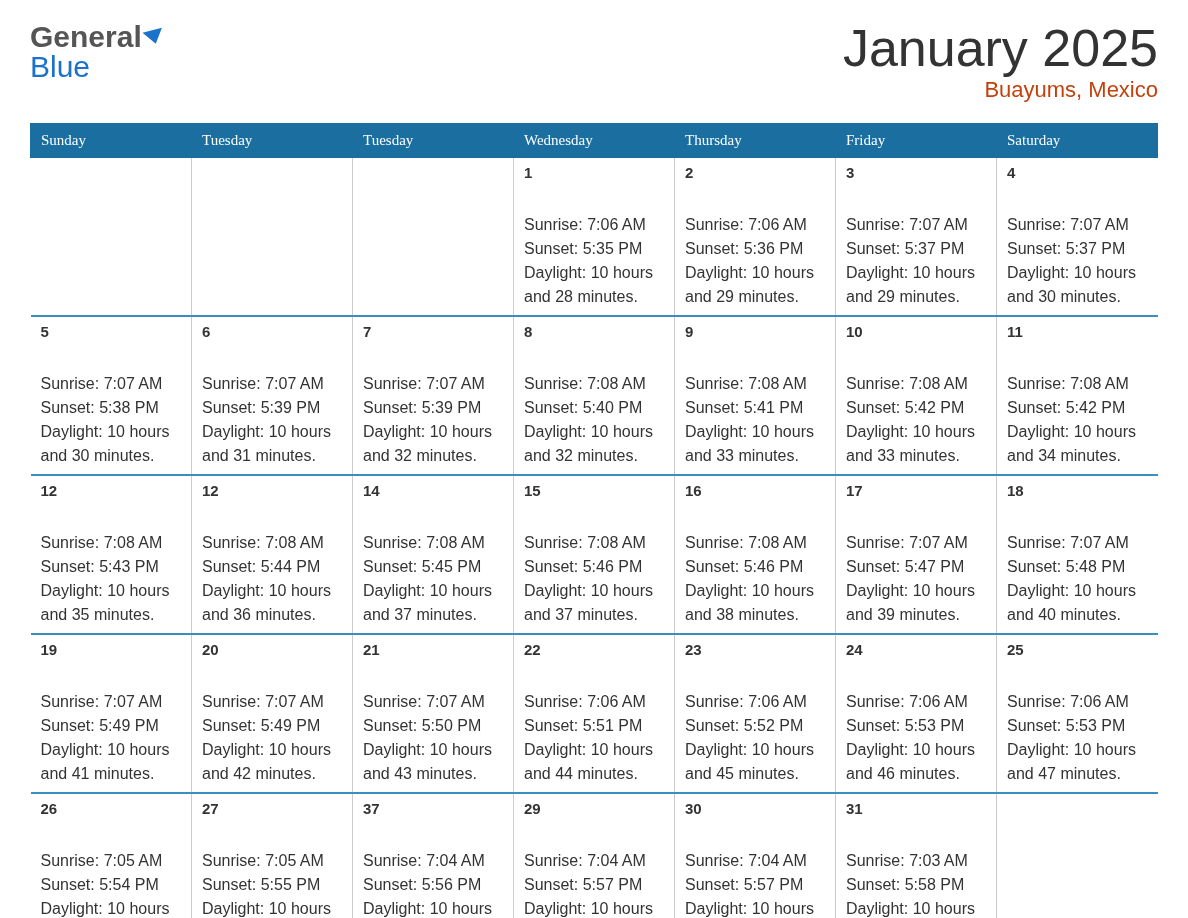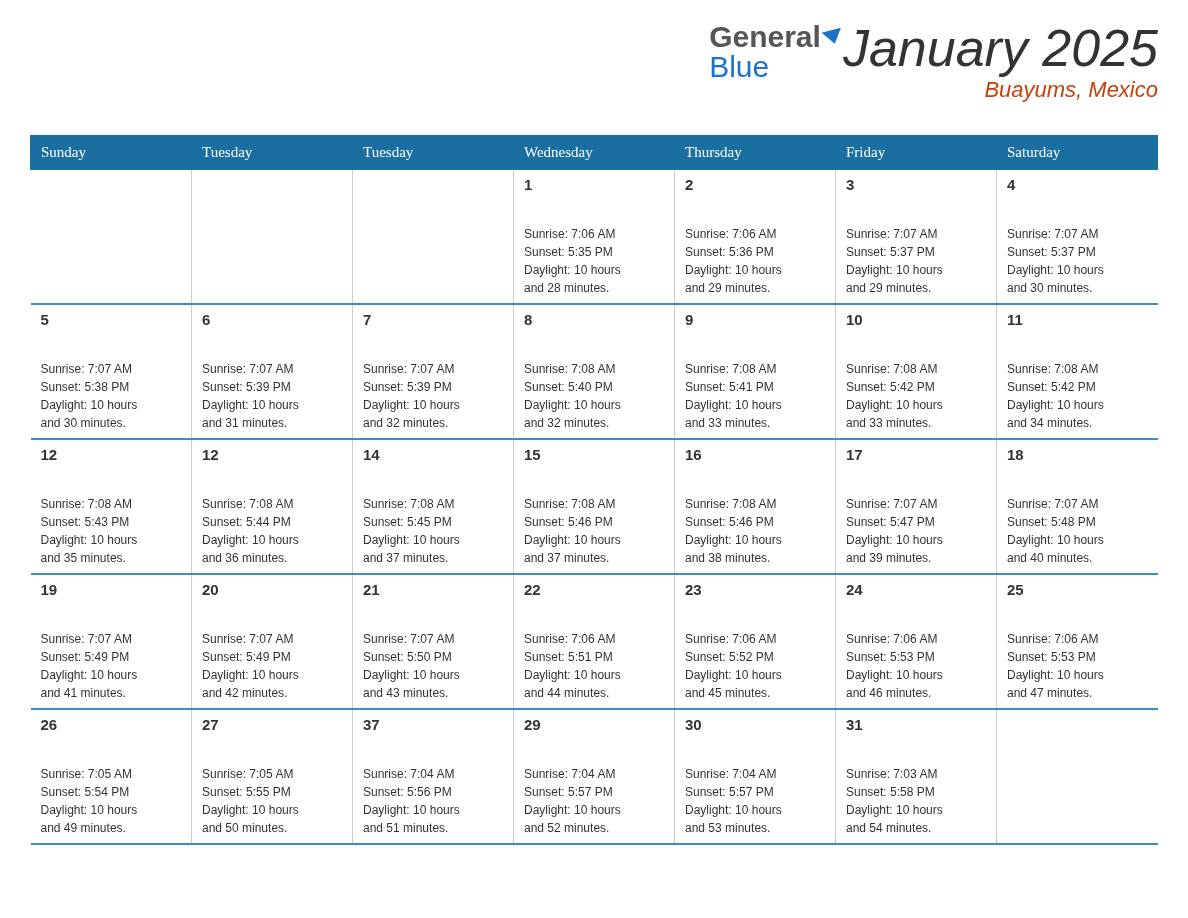--- a/index.html
+++ b/index.html
@@ -6,27 +6,27 @@
     body {
       font-family: Arial, sans-serif;
       background: #fff;
       color: #333;
       width: 1188px;
       min-height: 918px;
       padding: 20px 30px;
     }
     .header {
       display: flex;
-      justify-content: flex-end;
+      justify-content: space-between;
       align-items: flex-start;
-      margin-bottom: 32px;
+      margin-bottom: 20px;
+      gap: 24px;
     }
     .title-block {
       text-align: right;
-      font-style: italic;
     }
     .main-title {
       font-size: 52px;
       font-weight: normal;
       color: #333;
       line-height: 1.1;
     }
     .subtitle {
       font-size: 22px;
       color: #c2410c;
@@ -63,21 +63,21 @@
       border-right: none;
     }
     .day-num {
       font-size: 15px;
       font-weight: bold;
       color: #333;
       display: block;
       margin-bottom: 2px;
     }
     .day-info {
-      font-size: 12px;
+      font-size: 16px;
       color: #333;
       line-height: 1.5;
       margin-top: 32px;
     }
     .empty-cell {
       background: #fff;
     }
     
     .logo-container {
       display: flex;

